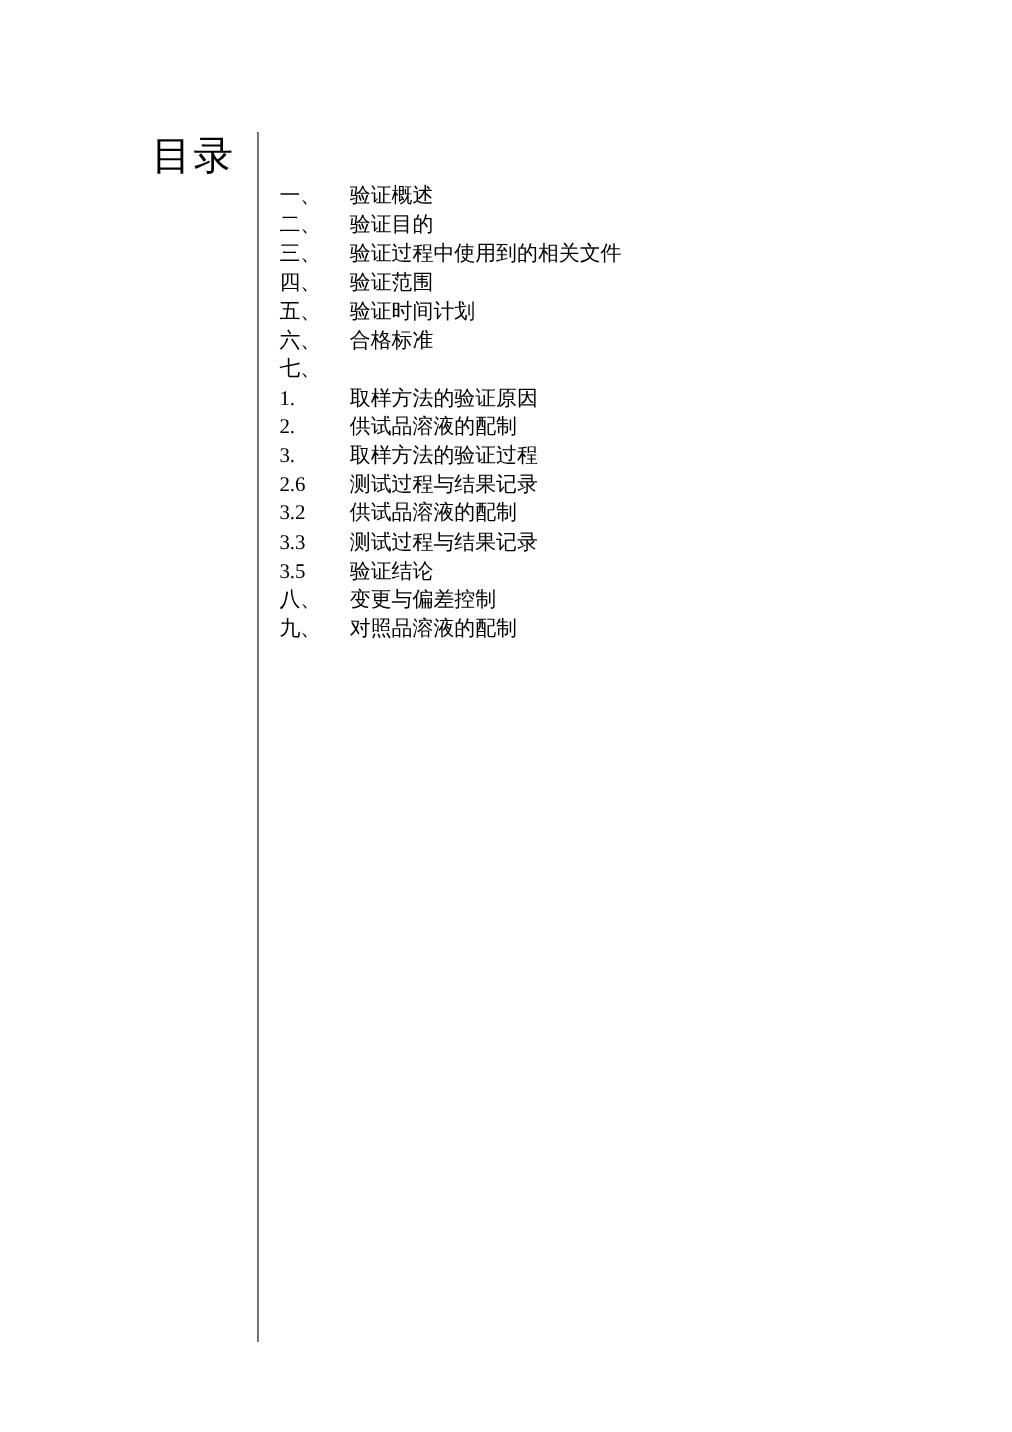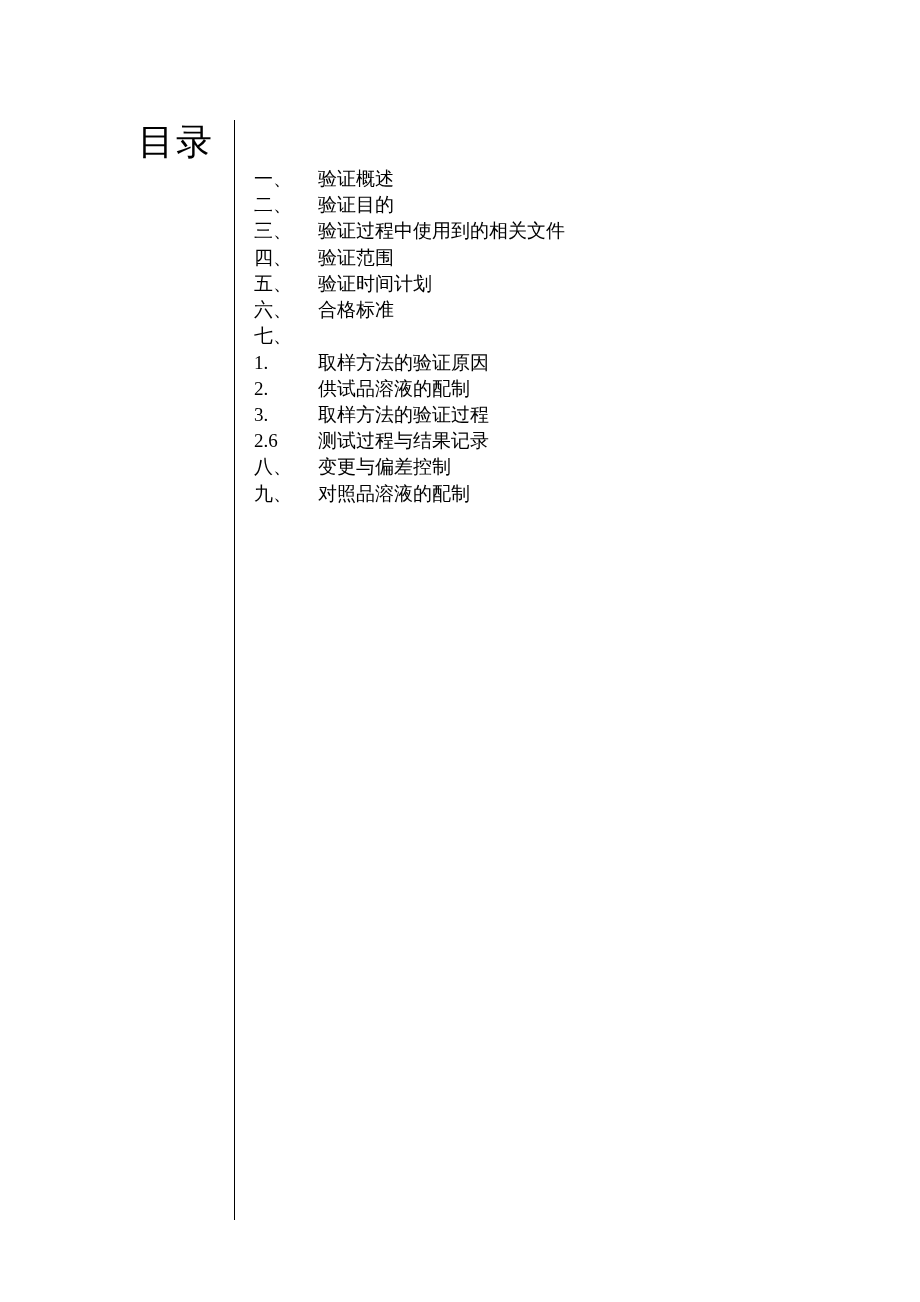--- a/index.html
+++ b/index.html
@@ -95,20 +95,32 @@
   </div>
   <div class="toc-item">
     <span class="toc-number">3.</span>
     <span class="toc-text">取样方法的验证过程</span>
   </div>
   <div class="toc-item">
     <span class="toc-number">2.6</span>
     <span class="toc-text">测试过程与结果记录</span>
   </div>
   <div class="toc-item">
+    <span class="toc-number">3.2</span>
+    <span class="toc-text">供试品溶液的配制</span>
+  </div>
+  <div class="toc-item">
+    <span class="toc-number">3.3</span>
+    <span class="toc-text">测试过程与结果记录</span>
+  </div>
+  <div class="toc-item">
+    <span class="toc-number">3.5</span>
+    <span class="toc-text">验证结论</span>
+  </div>
+  <div class="toc-item">
     <span class="toc-number">八、</span>
     <span class="toc-text">变更与偏差控制</span>
   </div>
   <div class="toc-item">
     <span class="toc-number">九、</span>
     <span class="toc-text">对照品溶液的配制</span>
   </div>
 </div>
 
 </body></html>

